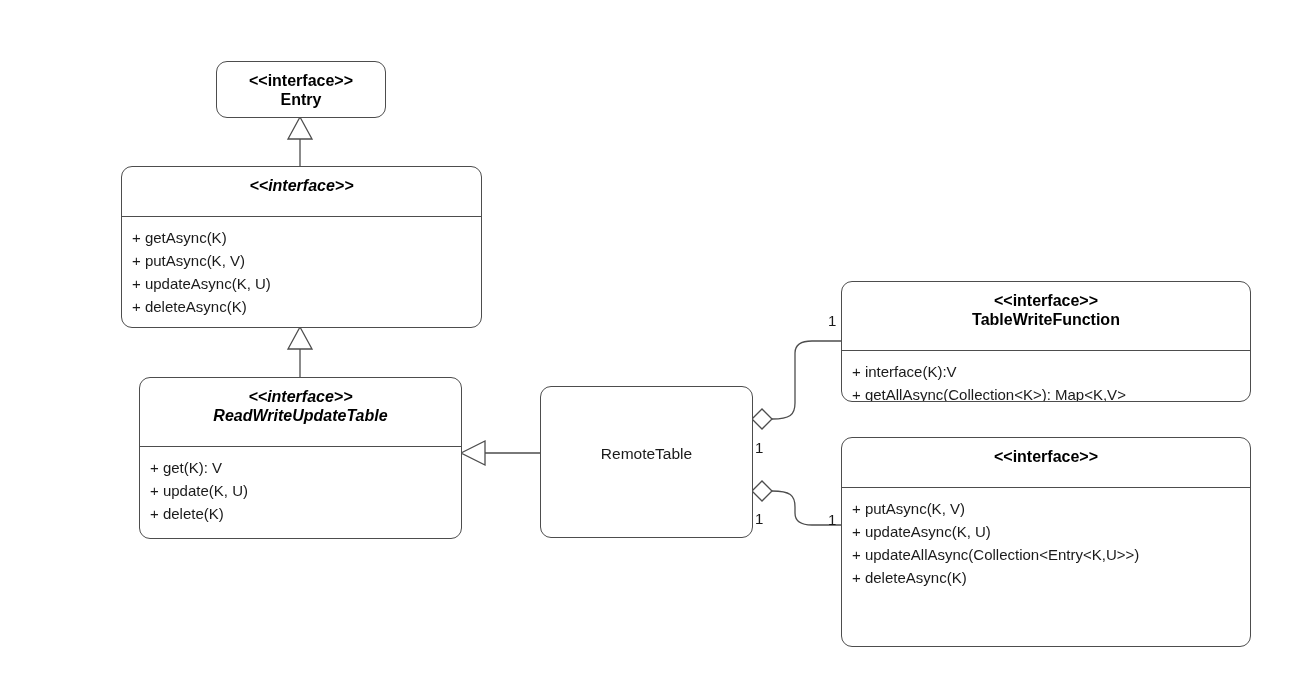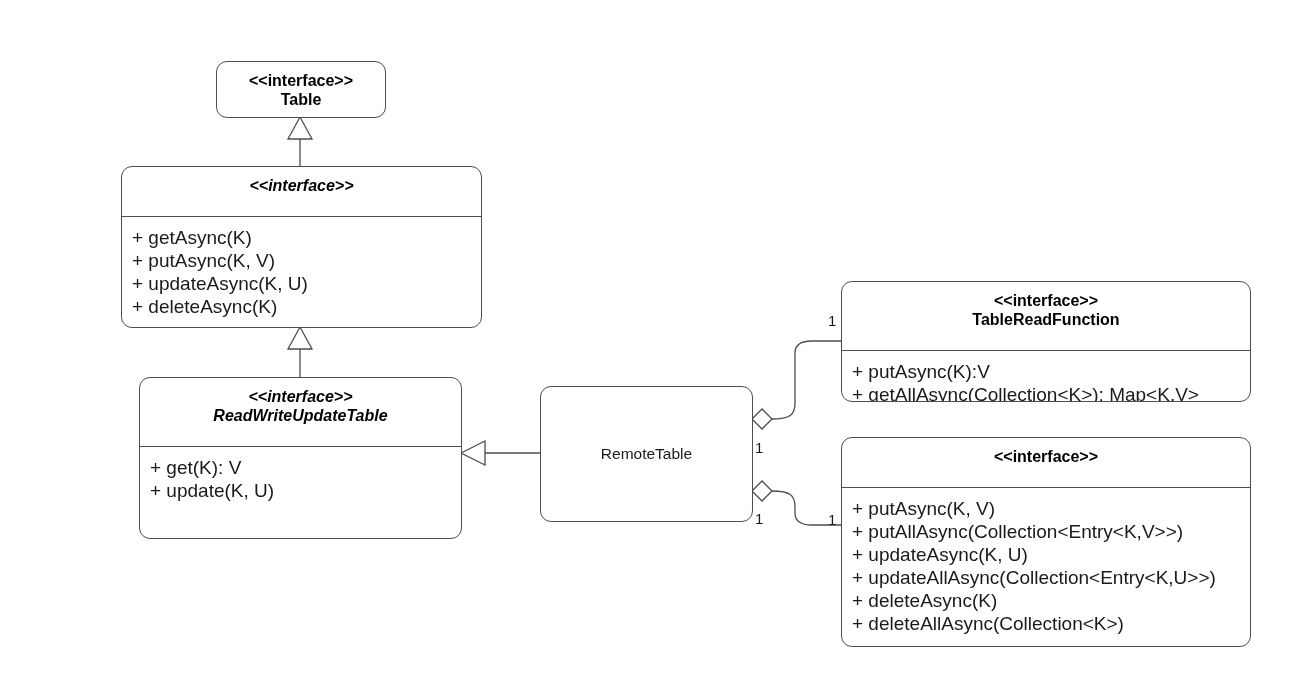--- a/index.html
+++ b/index.html
@@ -45,21 +45,21 @@
     font-style: italic;
   }
   .divider {
     border-top: 1.3px solid #4d4d4d;
   }
   .uml-members {
     padding: 9px 0 8px 10px;
     box-sizing: border-box;
   }
   .member {
-    font-size: 19px;
+    font-size: 15px;
     line-height: 23px;
     color: #1a1a1a;
     white-space: nowrap;
   }
   .plain-box-label {
     position: absolute;
     width: 100%;
     text-align: center;
     font-size: 15.5px;
     color: #1a1a1a;
@@ -116,21 +116,21 @@
   </svg>
 
   <div class="mult" style="left:755px; top:440px;">1</div>
   <div class="mult" style="left:828px; top:313px;">1</div>
   <div class="mult" style="left:755px; top:511px;">1</div>
   <div class="mult" style="left:828px; top:512px;">1</div>
 
   <div class="uml-box" style="left:216px; top:61px; width:170px; height:57px;">
     <div class="uml-header">
       <span class="stereo">&lt;&lt;interface&gt;&gt;</span>
-      <span class="tname">Table</span>
+      <span class="tname">Entry</span>
     </div>
   </div>
 
   <div class="uml-box" style="left:121px; top:166px; width:361px; height:162px;">
     <div class="uml-header italic">
       <span class="stereo">&lt;&lt;interface&gt;&gt;</span>
     </div>
     <div class="divider uml-members">
       <div class="member">+ getAsync(K)</div>
       <div class="member">+ putAsync(K, V)</div>
@@ -140,45 +140,44 @@
   </div>
 
   <div class="uml-box" style="left:139px; top:377px; width:323px; height:162px;">
     <div class="uml-header italic">
       <span class="stereo">&lt;&lt;interface&gt;&gt;</span>
       <span class="tname">ReadWriteUpdateTable</span>
     </div>
     <div class="divider uml-members">
       <div class="member">+ get(K): V</div>
       <div class="member">+ update(K, U)</div>
+      <div class="member">+ delete(K)</div>
     </div>
   </div>
 
-  <div class="uml-box" style="left:540px; top:386px; width:213px; height:136px;">
+  <div class="uml-box" style="left:540px; top:386px; width:213px; height:152px;">
     <div class="plain-box-label" style="top:58px;">RemoteTable</div>
   </div>
 
   <div class="uml-box" style="left:841px; top:281px; width:410px; height:121px;">
     <div class="uml-header">
       <span class="stereo">&lt;&lt;interface&gt;&gt;</span>
-      <span class="tname">TableReadFunction</span>
+      <span class="tname">TableWriteFunction</span>
     </div>
     <div class="divider uml-members">
-      <div class="member">+ putAsync(K):V</div>
+      <div class="member">+ interface(K):V</div>
       <div class="member">+ getAllAsync(Collection&lt;K&gt;): Map&lt;K,V&gt;</div>
     </div>
   </div>
 
   <div class="uml-box" style="left:841px; top:437px; width:410px; height:210px;">
     <div class="uml-header">
       <span class="stereo">&lt;&lt;interface&gt;&gt;</span>
     </div>
     <div class="divider uml-members">
       <div class="member">+ putAsync(K, V)</div>
-      <div class="member">+ putAllAsync(Collection&lt;Entry&lt;K,V&gt;&gt;)</div>
       <div class="member">+ updateAsync(K, U)</div>
       <div class="member">+ updateAllAsync(Collection&lt;Entry&lt;K,U&gt;&gt;)</div>
       <div class="member">+ deleteAsync(K)</div>
-      <div class="member">+ deleteAllAsync(Collection&lt;K&gt;)</div>
     </div>
   </div>
 
 </div>
 
 </body></html>

